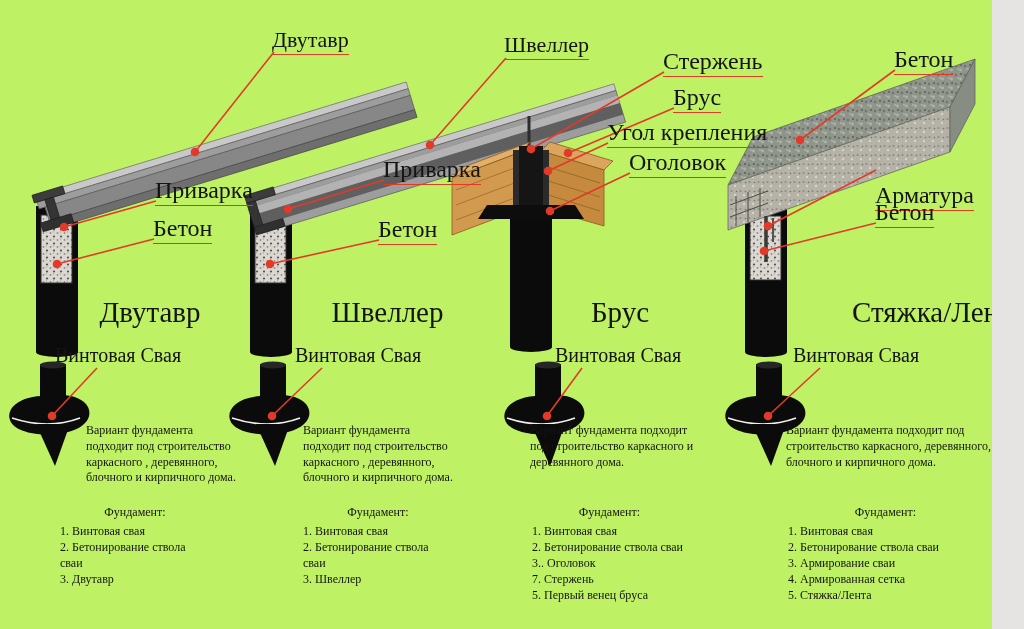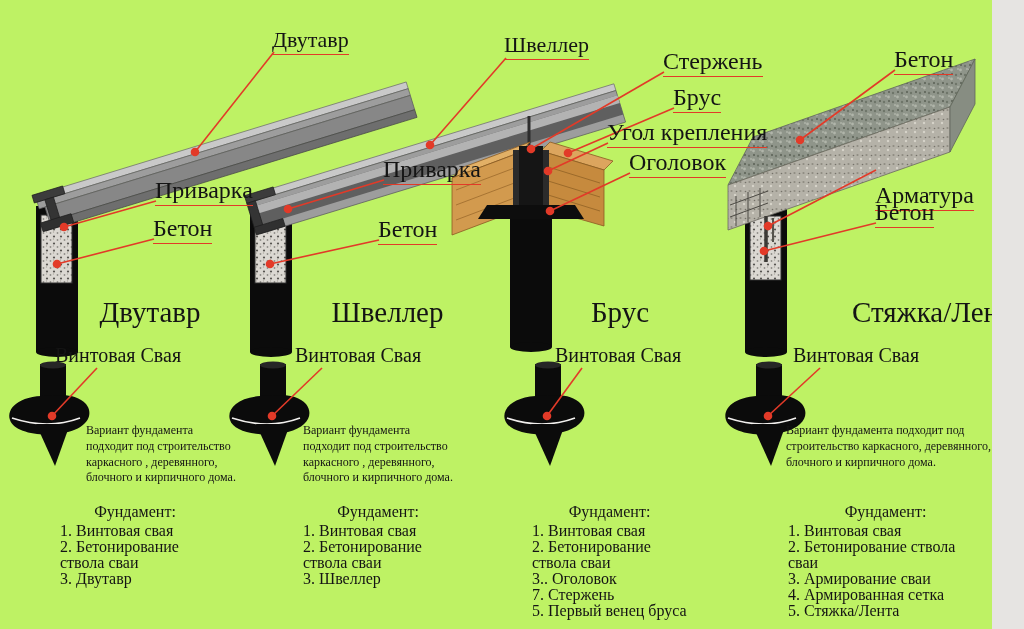--- a/index.html
+++ b/index.html
@@ -8,21 +8,21 @@
     background:#bef264; overflow:hidden;
     font-family:"Liberation Serif", serif; color:#141414;
   }
   svg.layer { position:absolute; left:0; top:0; pointer-events:none; }
   .callout { position:absolute; font-size:24px; white-space:nowrap; }
   .beamlabel { font-size:22px; }
   .underlined { border-bottom:1.6px solid #e23a28; padding-bottom:1px; }
   .title { position:absolute; font-size:29px; text-align:center; }
   .pilelabel { position:absolute; font-size:20px; white-space:nowrap; }
   .desc { position:absolute; font-size:12px; line-height:1.32; }
-  .flist { position:absolute; font-size:16px; line-height:16px; }
+  .flist { position:absolute; font-size:12px; line-height:16px; }
   .flist .hdr { text-align:center; margin-bottom:3px; }
   .leader { stroke:#e23a28; stroke-width:1.6; }
   .dot { fill:#e23a28; }
 </style>
 </head>
 <body>
 
 <div class="canvas">
 
   <svg class="layer" width="1024" height="629" viewBox="0 0 1024 629">
@@ -196,20 +196,21 @@
     <div>2. Бетонирование ствола сваи</div>
     <div>3. Швеллер</div>
   </div>
 
   <div class="callout underlined" style="left:663px; top:48px;">Стержень</div>
   <div class="callout underlined" style="left:673px; top:84px;">Брус</div>
   <div class="callout underlined" style="left:607px; top:119px;">Угол крепления</div>
   <div class="callout underlined" style="left:629px; top:149px;">Оголовок</div>
   <div class="title" style="left:540px; top:296px; width:160px;">Брус</div>
   <div class="pilelabel" style="left:555px; top:344px; width:190px;">Винтовая Свая</div>
+  <div class="desc" style="left:530px; top:423px; width:170px;">Вариант фундамента подходит под строительство каркасного и деревянного дома.</div>
   <div class="flist" style="left:532px; top:504px; width:155px;">
     <div class="hdr">Фундамент:</div>
     <div>1. Винтовая свая</div>
     <div>2. Бетонирование ствола сваи</div>
     <div>3.. Оголовок</div>
     <div>7. Стержень</div>
     <div>5. Первый венец бруса</div>
   </div>
 
   <div class="callout underlined" style="left:894px; top:46px;">Бетон</div>

